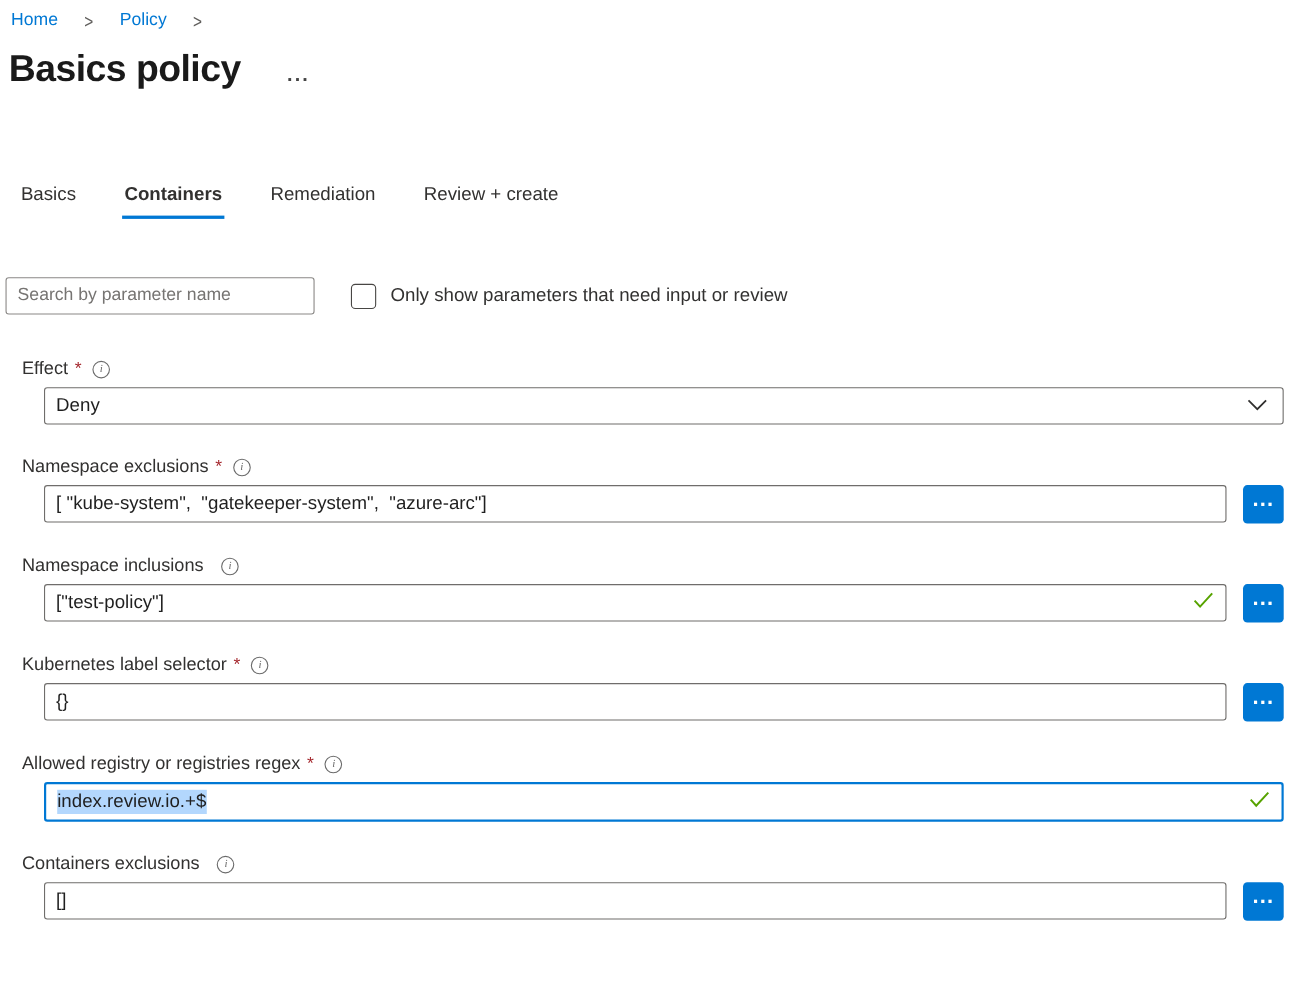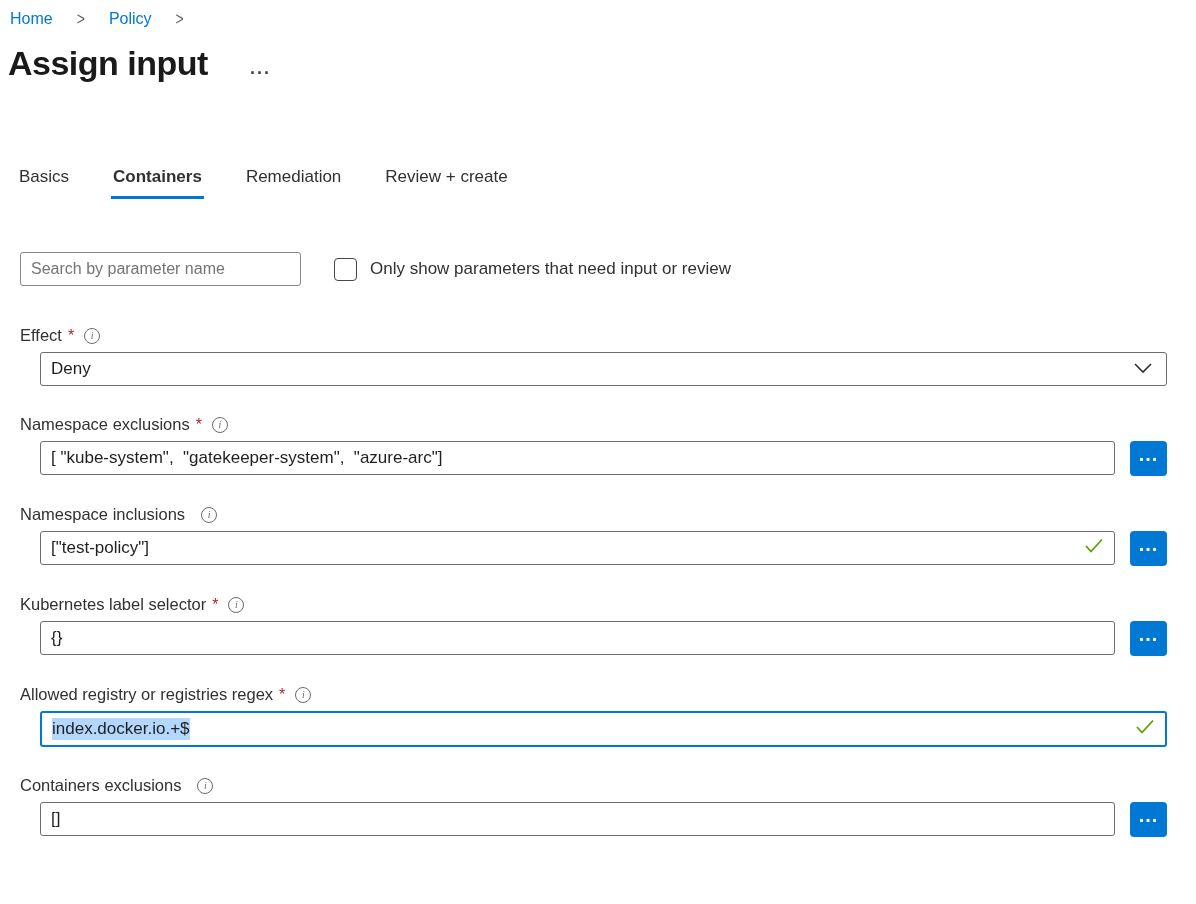--- a/index.html
+++ b/index.html
@@ -32,21 +32,21 @@
     font-family: inherit; font-size: 17px; color: #323130;
     margin-right: 40px; padding: 4px 2px 12px 2px; position: relative;
   }
   .tab.active { font-weight: 700; }
   .tab.active::after {
     content: ""; position: absolute; left: 0; right: 0; bottom: 0;
     height: 3px; background: #0078d4;
   }
 
   
-  .filter-row { display: flex; align-items: center; margin: 53px 0 0 20px; }
+  .filter-row { display: flex; align-items: center; margin: 53px 0 0 5px; }
   .search-input {
     width: 281px; height: 34px; border: 1px solid #8a8886; border-radius: 3px;
     font-family: inherit; font-size: 16px; color: #323130; padding: 0 10px; outline: none;
   }
   .search-input::placeholder { color: #767472; }
   .checkbox {
     width: 23px; height: 23px; border: 1.5px solid #484644; border-radius: 4px;
     background: #fff; margin-left: 33px; flex: 0 0 auto; cursor: pointer;
   }
   .checkbox-label { font-size: 17px; margin-left: 13px; cursor: pointer; }
@@ -91,21 +91,21 @@
 <div class="page">
 
   <nav class="breadcrumb">
     <a>Home</a>
     <span class="sep">&gt;</span>
     <a>Policy</a>
     <span class="sep">&gt;</span>
   </nav>
 
   <div class="title-row">
-    <h1 class="page-title">Assign input</h1>
+    <h1 class="page-title">Basics policy</h1>
     <button class="title-menu">...</button>
   </div>
 
   <div class="tabs">
     <button class="tab">Basics</button>
     <button class="tab active">Containers</button>
     <button class="tab">Remediation</button>
     <button class="tab">Review + create</button>
   </div>
 
@@ -183,21 +183,21 @@
     </div>
 
     <div class="field">
       <div class="label-row">
         <span>Allowed registry or registries regex</span>
         <span class="required">*</span>
         <span class="info-icon">i</span>
       </div>
       <div class="control-row">
         <div class="textbox full focused">
-          <span class="selected-text">index.docker.io.+$</span>
+          <span class="selected-text">index.review.io.+$</span>
           <span style="flex:1 1 auto"></span>
           <span class="check-icon">
             <svg width="20" height="16" viewBox="0 0 20 16">
                 <path d="M2 8 L7 13.5 L18 1.5" fill="none" stroke="#57a300" stroke-width="1.8"></path>
               </svg>
           </span>
         </div>
       </div>
     </div>
 

